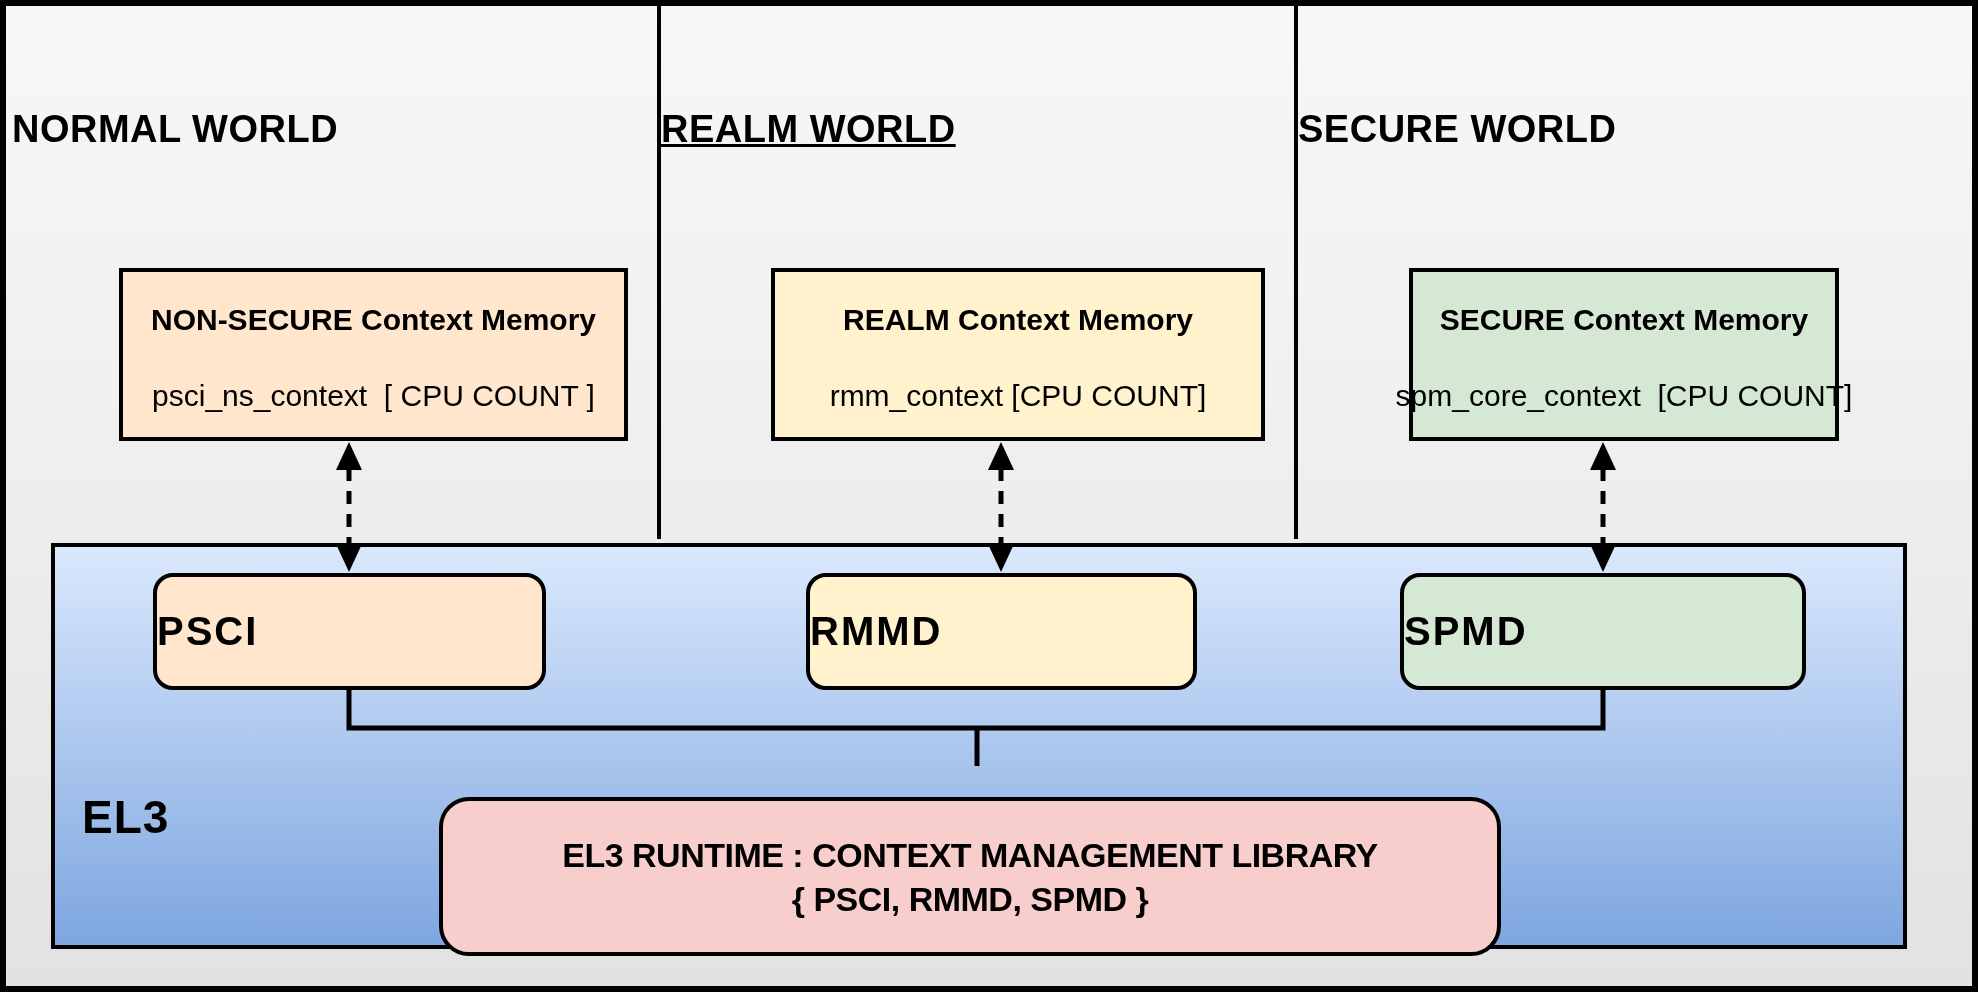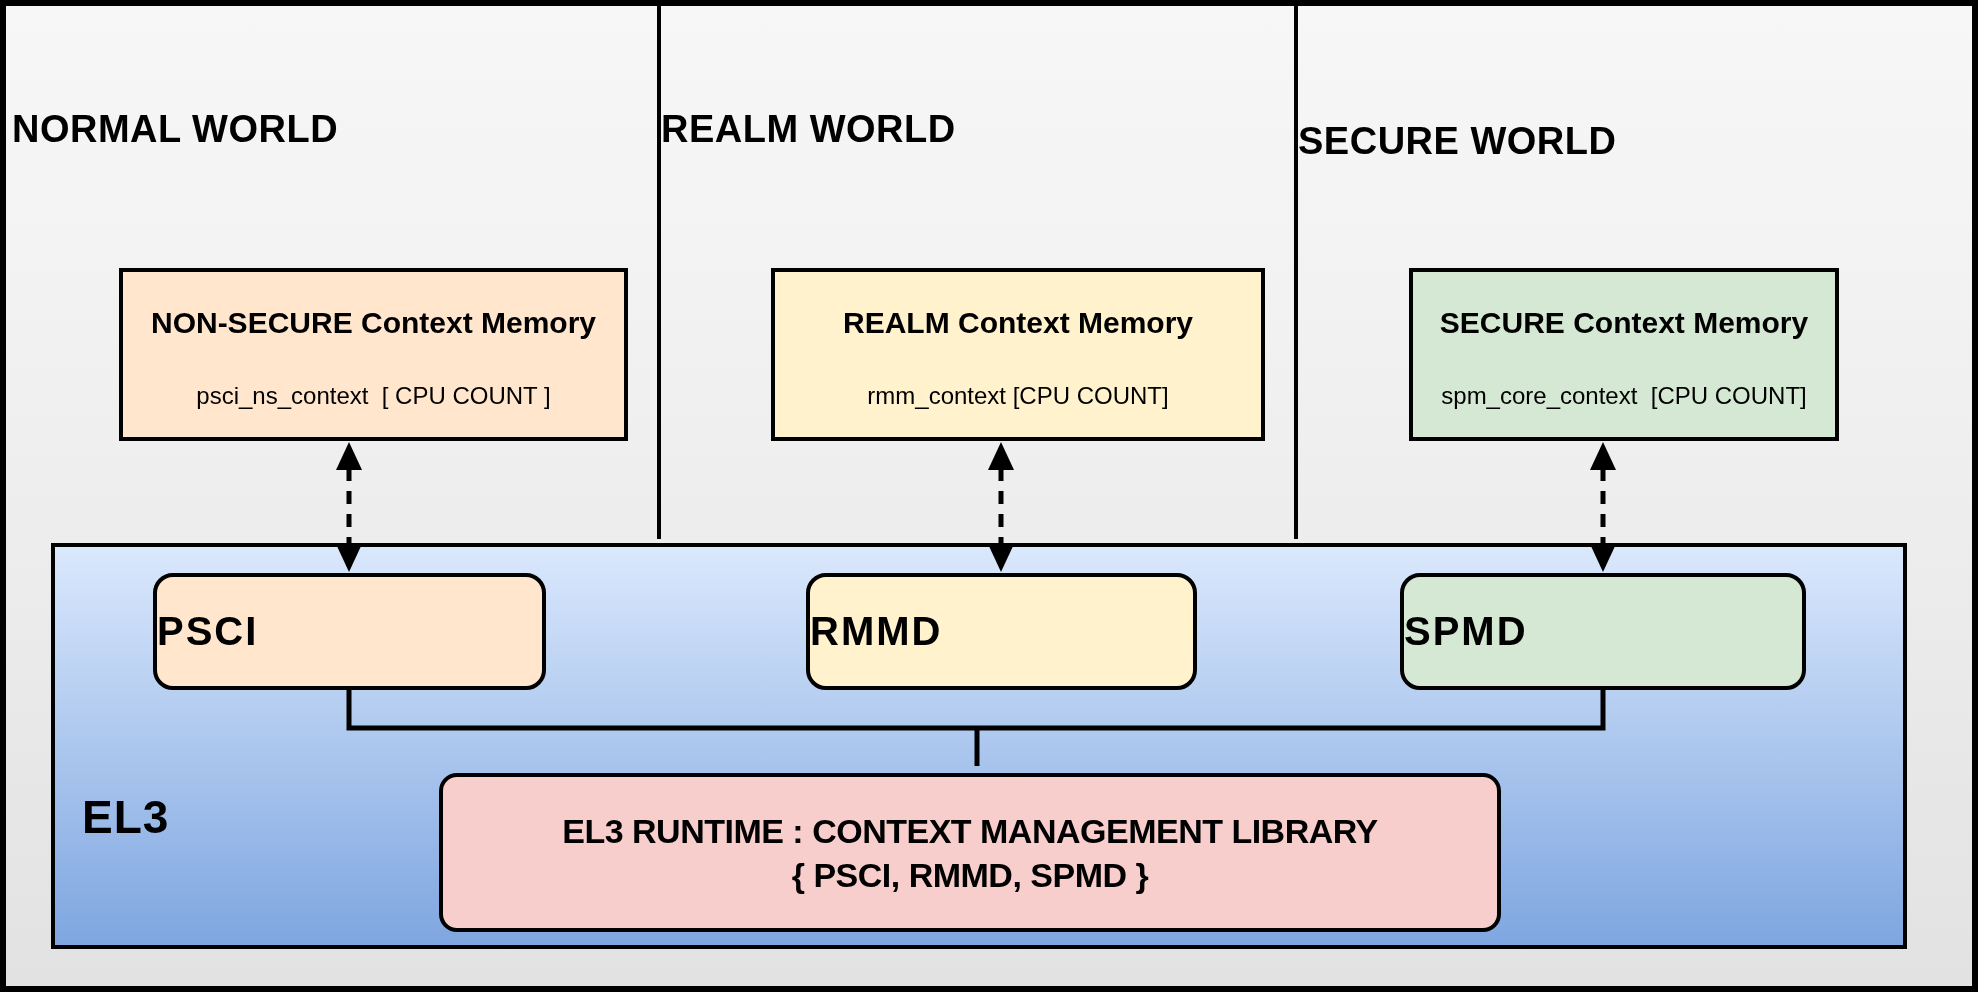--- a/index.html
+++ b/index.html
@@ -44,21 +44,21 @@
     gap: 42px;
     padding-top: 6px;
     margin-left: 39px;
   }
   .mem-title {
     font-size: 30px;
     font-weight: bold;
     white-space: pre;
   }
   .mem-code {
-    font-size: 24px;
+    font-size: 30px;
     white-space: pre;
   }
   .el3-region {
     position: absolute;
     left: 45px;
     top: 537px;
     width: 1856px;
     height: 406px;
     box-sizing: border-box;
     border: 4px solid #000;
@@ -82,26 +82,26 @@
     display: flex;
     align-items: center;
     justify-content: flex-start;
     font-size: 40px;
     font-weight: bold;
     letter-spacing: 2px;
   }
   .runtime-box {
     position: absolute;
     left: 433px;
-    top: 767px;
+    top: 791px;
     width: 1062px;
     height: 159px;
     box-sizing: border-box;
     border: 4px solid #000;
-    border-radius: 18px;
+    border-radius: 30px;
     display: flex;
     flex-direction: column;
     align-items: center;
     justify-content: center;
     text-align: center;
   }
   .runtime-line {
     font-size: 34px;
     font-weight: bold;
     line-height: 44px;
@@ -118,22 +118,22 @@
 </style>
 </head>
 <body>
 
 <div id="canvas">
 
   <div class="divider" style="left:651px;"></div>
   <div class="divider" style="left:1288px;"></div>
 
   <div class="world-title" style="left:6px;width:645px;">NORMAL WORLD</div>
-  <div class="world-title" style="left:655px;width:633px;">REALM WORLD</div>
-  <div class="world-title" style="left:1292px;width:680px;margin-top:12px;">SECURE WORLD</div>
+  <div class="world-title" style="left:655px;width:633px;text-decoration:underline;">REALM WORLD</div>
+  <div class="world-title" style="left:1292px;width:680px;">SECURE WORLD</div>
 
   <div class="mem-box" style="left: 74px; width: 509px; background: rgb(255, 230, 204);">
     <div class="mem-title">NON-SECURE Context Memory</div>
     <div class="mem-code">psci_ns_context  [ CPU COUNT ]</div>
   </div>
   <div class="mem-box" style="left: 726px; width: 494px; background: rgb(255, 242, 204);">
     <div class="mem-title">REALM Context Memory</div>
     <div class="mem-code">rmm_context [CPU COUNT]</div>
   </div>
   <div class="mem-box" style="left: 1364px; width: 430px; background: rgb(213, 232, 212);">

